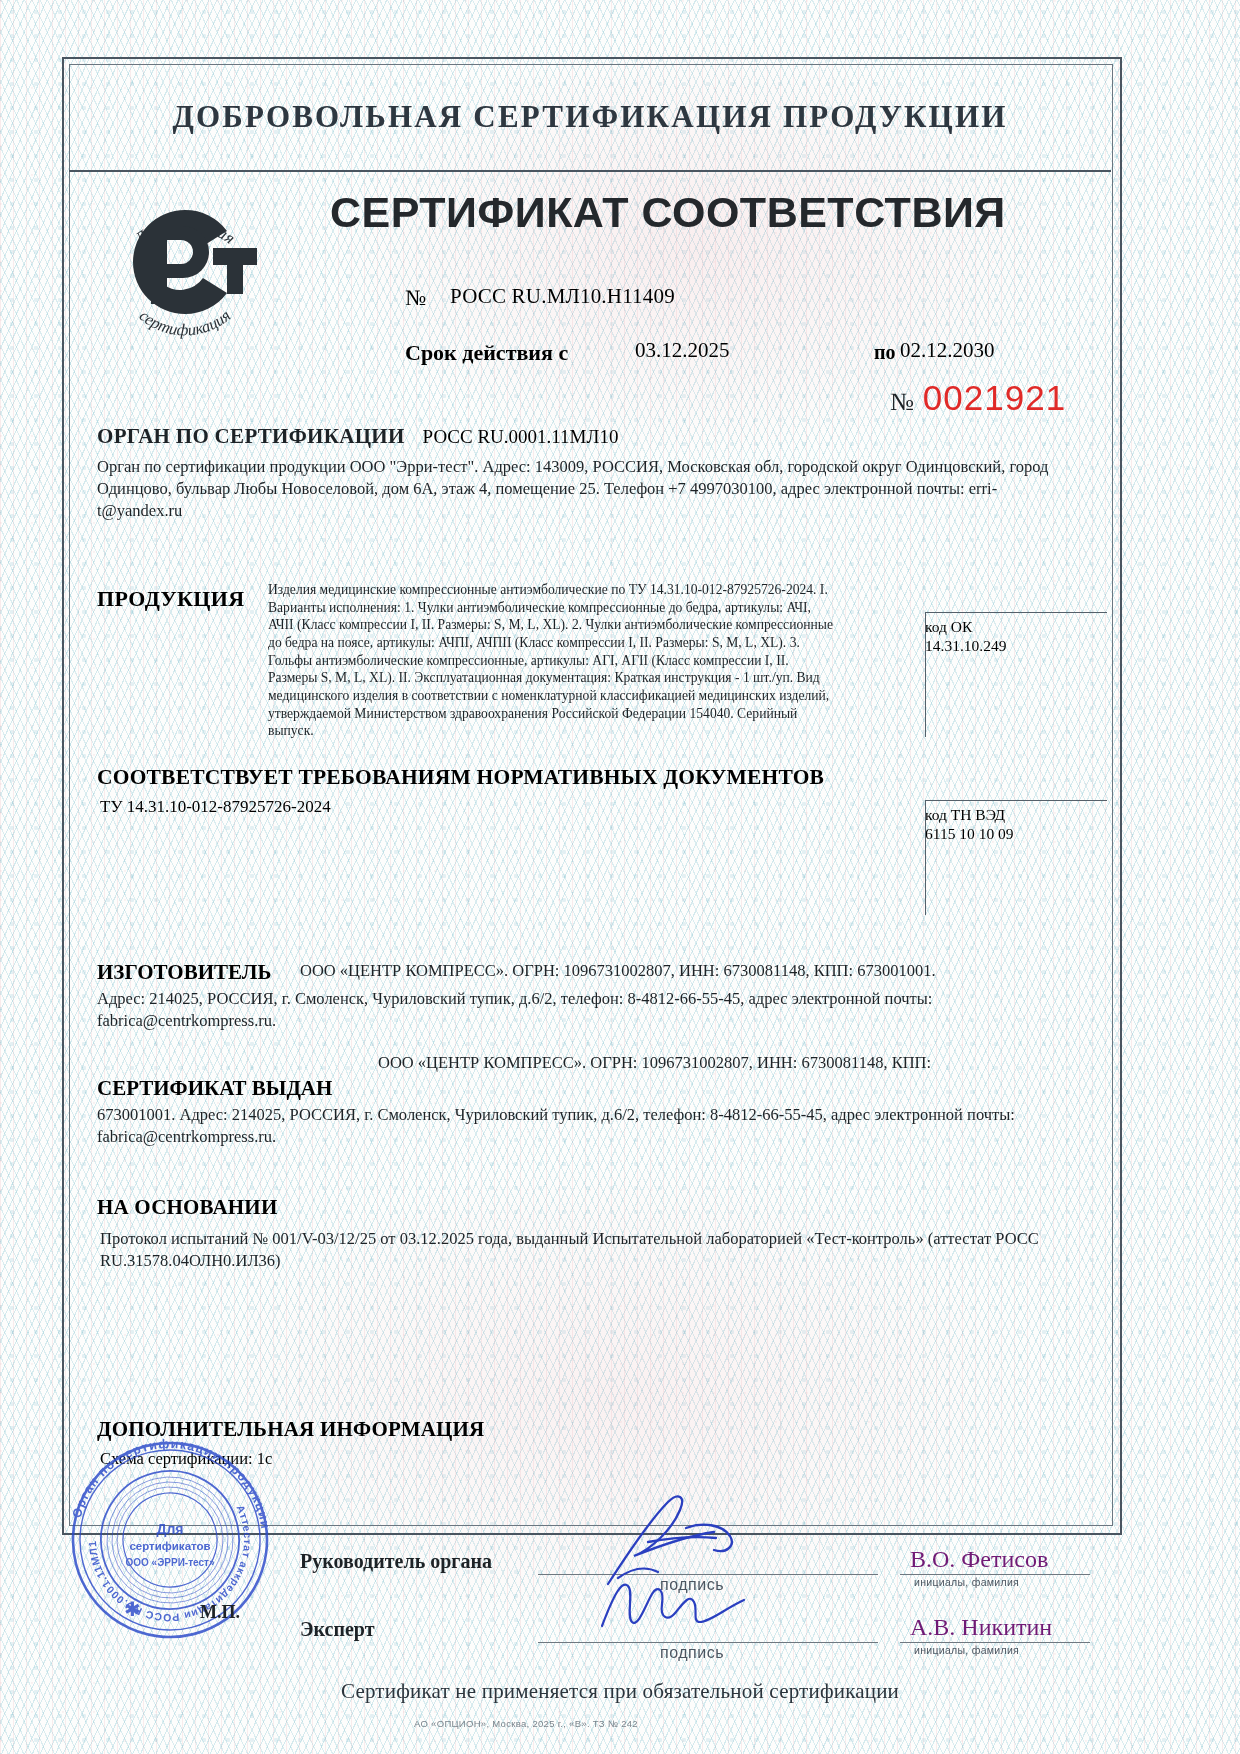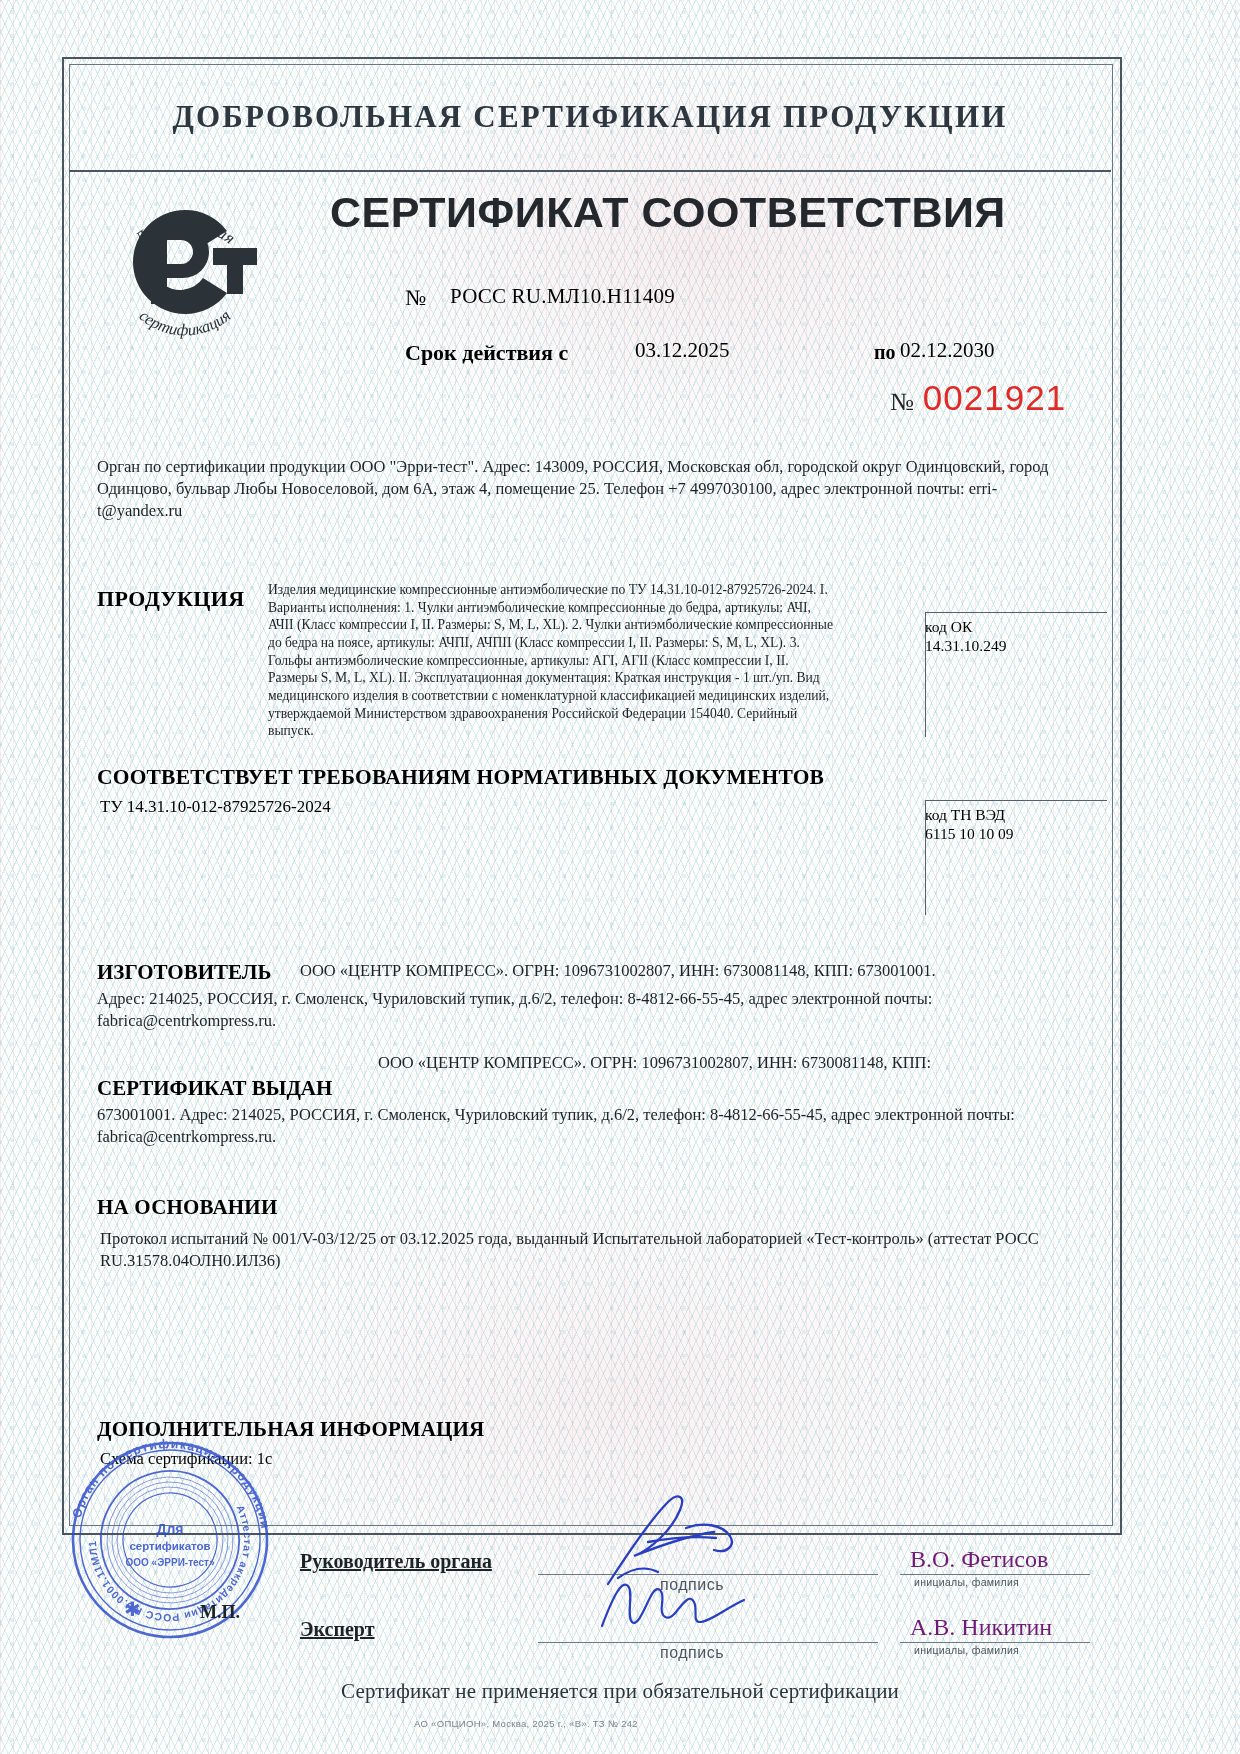--- a/index.html
+++ b/index.html
@@ -108,21 +108,21 @@
   .iss-text2{position:absolute;left:97px;top:1104px;width:960px;}
   
   .basis-label{position:absolute;left:97px;top:1195px;font-size:21px;font-weight:bold;letter-spacing:.2px;}
   .basis-text{position:absolute;left:100px;top:1228px;width:950px;}
   
   .add-label{position:absolute;left:97px;top:1417px;font-size:21px;font-weight:bold;letter-spacing:.2px;}
   .add-text{position:absolute;left:100px;top:1449px;font-size:16.5px;}
   
   .sig-block{position:absolute;left:300px;top:1540px;width:760px;height:130px;}
   .sig-row{position:absolute;width:760px;height:56px;}
-  .sig-role{position:absolute;left:0;top:10px;font-size:20px;font-weight:bold;color:#1d2226;text-decoration:underline;}
+  .sig-role{position:absolute;left:0;top:10px;font-size:20px;font-weight:bold;color:#1d2226;}
   .sig-line{position:absolute;left:238px;top:34px;width:340px;border-bottom:1px solid #6f7880;}
   .sig-cap{position:absolute;left:360px;top:36px;font-size:16px;letter-spacing:.5px;color:#4c5560;
     font-family:"Liberation Sans", sans-serif;}
   .sig-name{position:absolute;left:610px;top:6px;font-size:24px;color:#701a75;white-space:nowrap;}
   .sig-nameline{position:absolute;left:600px;top:34px;width:190px;border-bottom:1px solid #6f7880;}
   .sig-namecap{position:absolute;left:614px;top:36px;font-size:10.5px;letter-spacing:.3px;color:#4c5560;
     font-family:"Liberation Sans", sans-serif;}
   .mp{position:absolute;left:200px;top:1602px;font-size:18px;font-weight:bold;color:#1d2226;}
   
   .notice{
@@ -185,20 +185,24 @@
   <div class="row-valid">Срок действия  с</div>
   <div class="val-from">03.12.2025</div>
   <div class="lbl-to">по</div>
   <div class="val-to">02.12.2030</div>
 
   <div class="serial-row">
     <span class="serial-no">№</span>
     <span class="serial-val">0021921</span>
   </div>
 
+  <div class="organ-head">
+    <span class="sect-label">ОРГАН ПО СЕРТИФИКАЦИИ</span>
+    <span class="organ-code">РОСС RU.0001.11МЛ10</span>
+  </div>
   <div class="organ-body body-text">Орган по сертификации продукции ООО "Эрри-тест". Адрес: 143009, РОССИЯ, Московская обл, городской округ Одинцовский, город Одинцово, бульвар Любы Новоселовой, дом 6А, этаж 4, помещение 25. Телефон +7 4997030100, адрес электронной почты: erri-t@yandex.ru</div>
 
   <div class="prod-label">ПРОДУКЦИЯ</div>
   <div class="prod-text tiny-text">Изделия медицинские компрессионные антиэмболические по ТУ 14.31.10-012-87925726-2024. I. Варианты исполнения: 1. Чулки антиэмболические компрессионные до бедра, артикулы: АЧI, АЧII (Класс компрессии I, II. Размеры: S, M, L, XL). 2. Чулки антиэмболические компрессионные до бедра на поясе, артикулы: АЧПI, АЧПII (Класс компрессии I, II. Размеры: S, M, L, XL). 3. Гольфы антиэмболические компрессионные, артикулы: АГI, АГII (Класс компрессии I, II. Размеры S, M, L, XL). II. Эксплуатационная документация: Краткая инструкция - 1 шт./уп. Вид медицинского изделия в соответствии с номенклатурной классификацией медицинских изделий, утверждаемой Министерством здравоохранения Российской Федерации 154040. Серийный выпуск.</div>
 
   <div class="codebox code-ok">
     <div class="ck">код ОК</div>
     <div class="ck">14.31.10.249</div>
   </div>
   <div class="vline" style="left:925px;top:612px;height:125px;"></div>

